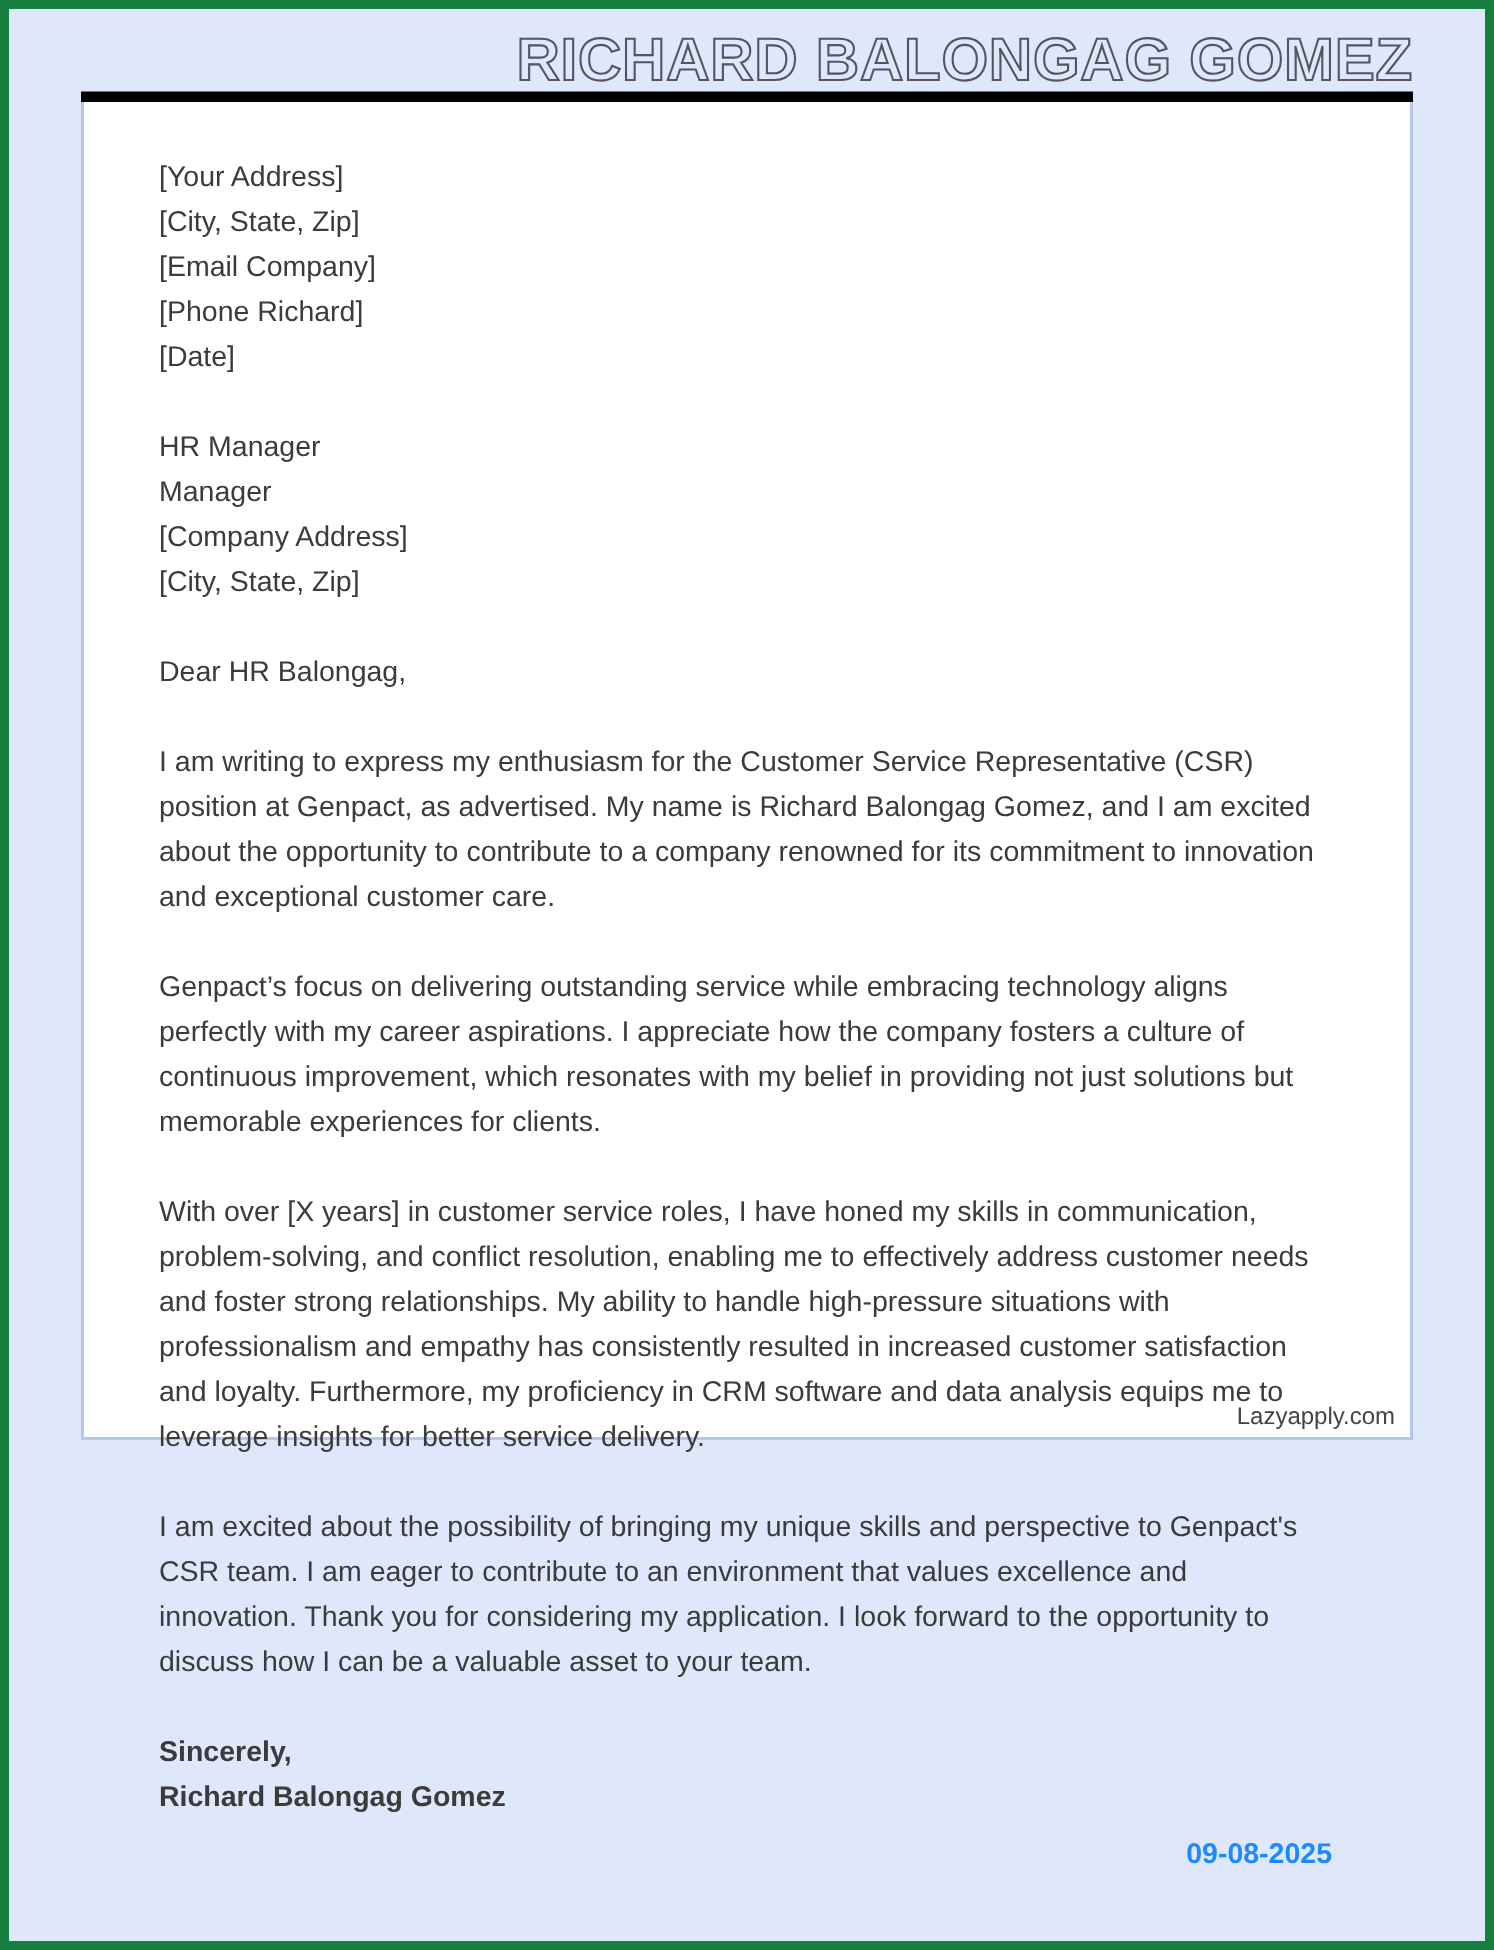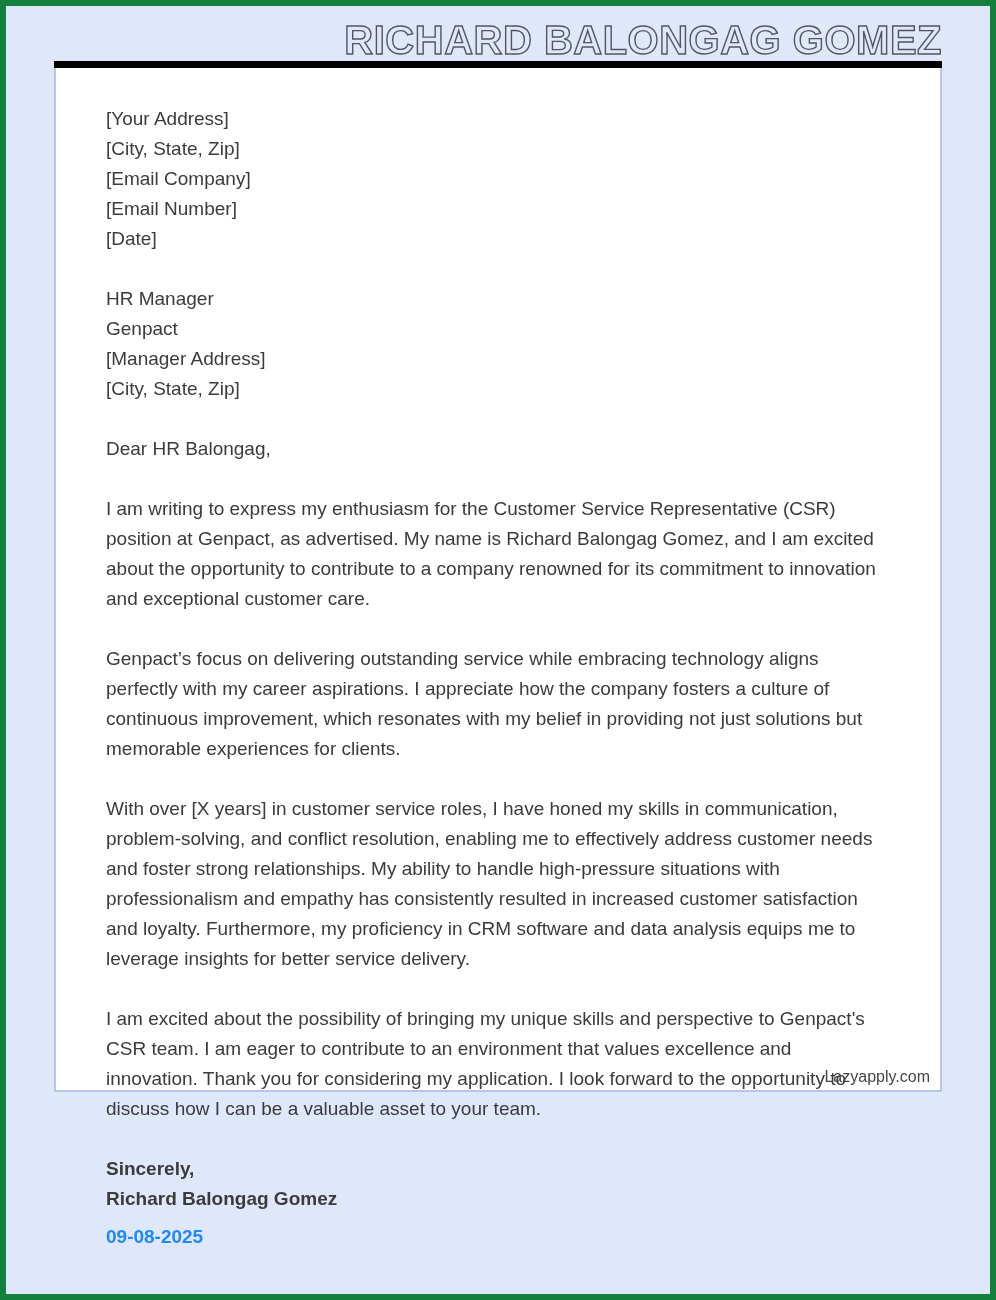--- a/index.html
+++ b/index.html
@@ -28,38 +28,39 @@
   }
   .accent-bar {
     position: absolute;
     left: 48px; right: 48px; top: 55px;
     height: 7px;
     background: #000000;
   }
   .page {
     position: absolute;
     left: 48px; right: 48px; top: 62px;
-    height: 1024px;
+    height: 892px;
     box-sizing: border-box;
     background: #ffffff;
     border: 2px solid #b3c7ee;
     border-top: none;
     padding: 36px 52px 0 50px;
     color: #3b3b3b;
     font-size: 19px;
     line-height: 30px;
   }
   .block { margin: 0 0 30px 0; }
   .line { white-space: pre-wrap; }
   .para { margin: 0 0 30px 0; max-width: 795px; }
   .closing { margin: 0; font-weight: bold; }
   .date {
     margin-top: 8px;
     color: #1e88ff;
     cursor: pointer;
+    text-align: right;
   }
   .watermark {
     position: absolute;
     bottom: 3px; right: 10px;
     font-size: 16px;
     line-height: 20px;
     color: #444444;
   }
 </style>
 </head>
@@ -70,28 +71,28 @@
   <div class="header-name">RICHARD BALONGAG GOMEZ</div>
 
   <div class="accent-bar"></div>
 
   <div class="page">
 
     <div class="block">
       <div class="line">[Your Address]</div>
       <div class="line">[City, State, Zip]</div>
       <div class="line">[Email Company]</div>
-      <div class="line">[Email Number]</div>
+      <div class="line">[Phone Richard]</div>
       <div class="line">[Date]</div>
     </div>
 
     <div class="block">
       <div class="line">HR Manager</div>
-      <div class="line">Genpact</div>
-      <div class="line">[Manager Address]</div>
+      <div class="line">Manager</div>
+      <div class="line">[Company Address]</div>
       <div class="line">[City, State, Zip]</div>
     </div>
 
     <div class="block">Dear HR Balongag,</div>
 
     <p class="para">I am writing to express my enthusiasm for the Customer Service Representative (CSR) position at Genpact, as advertised. My name is Richard Balongag Gomez, and I am excited about the opportunity to contribute to a company renowned for its commitment to innovation and exceptional customer care.</p>
     <p class="para">Genpact’s focus on delivering outstanding service while embracing technology aligns perfectly with my career aspirations. I appreciate how the company fosters a culture of continuous improvement, which resonates with my belief in providing not just solutions but memorable experiences for clients.</p>
     <p class="para">With over [X years] in customer service roles, I have honed my skills in communication, problem-solving, and conflict resolution, enabling me to effectively address customer needs and foster strong relationships. My ability to handle high-pressure situations with professionalism and empathy has consistently resulted in increased customer satisfaction and loyalty. Furthermore, my proficiency in CRM software and data analysis equips me to leverage insights for better service delivery.</p>
     <p class="para">I am excited about the possibility of bringing my unique skills and perspective to Genpact's CSR team. I am eager to contribute to an environment that values excellence and innovation. Thank you for considering my application. I look forward to the opportunity to discuss how I can be a valuable asset to your team.</p>
 

